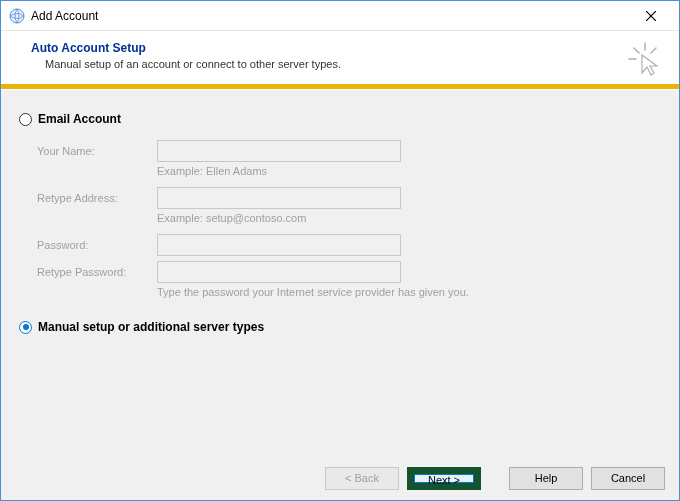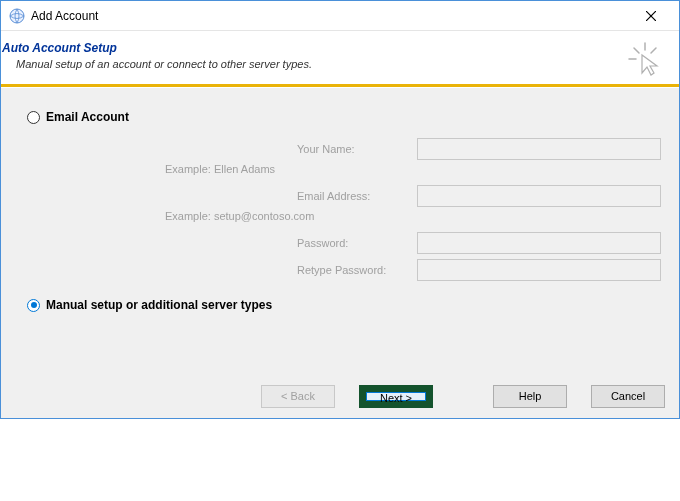--- a/index.html
+++ b/index.html
@@ -10,21 +10,21 @@
     body {
       font-family: "Segoe UI", Tahoma, sans-serif;
       font-size: 12px;
       background: #fff;
       width: 680px;
       height: 501px;
       overflow: hidden;
     }
     .window {
       width: 680px;
-      height: 419px;
+      height: 501px;
       border: 1px solid #4a90d9;
       display: flex;
       flex-direction: column;
       background: #fff;
     }
     .titlebar {
       height: 30px;
       display: flex;
       align-items: center;
       padding: 0 8px;
@@ -45,25 +45,24 @@
     .titlebar-close {
       width: 40px;
       height: 28px;
       display: flex;
       align-items: center;
       justify-content: center;
       cursor: pointer;
       font-size: 14px;
     }
     .header {
-      padding: 10px 18px 14px 1px;
+      padding: 10px 18px 14px 30px;
       position: relative;
       background: #fff;
-      border-bottom: 3px solid #eab308;
-      font-style: italic;
+      border-bottom: 5px solid #eab308;
     }
     .header-title {
       font-weight: bold;
       font-size: 12px;
       color: #003399;
       margin-bottom: 3px;
     }
     .header-sub {
       font-size: 11px;
       color: #333;
@@ -72,21 +71,21 @@
     .header-cursor {
       position: absolute;
       right: 16px;
       top: 10px;
       width: 36px;
       height: 36px;
     }
     .content {
       flex: 1;
       background: #f0f0f0;
-      padding: 22px 18px 10px 26px;
+      padding: 22px 18px 10px 18px;
       border-top: 1px solid #fff;
     }
     .radio-row {
       display: flex;
       align-items: center;
       margin-bottom: 8px;
       cursor: pointer;
     }
     .radio-outer {
       width: 13px;
@@ -117,21 +116,20 @@
     .form-area {
       padding-left: 18px;
       padding-top: 6px;
       padding-bottom: 12px;
     }
     .form-row {
       display: flex;
       align-items: center;
       margin-bottom: 5px;
       min-height: 22px;
-      justify-content: flex-end;
     }
     .form-label {
       width: 120px;
       font-size: 11px;
       color: #a0a0a0;
       flex-shrink: 0;
     }
     .form-input {
       width: 244px;
       height: 22px;
@@ -147,21 +145,21 @@
       margin-bottom: 10px;
       margin-top: -2px;
     }
     .footer {
       height: 44px;
       background: #f0f0f0;
       display: flex;
       align-items: center;
       justify-content: flex-end;
       padding: 0 14px;
-      gap: 24px;
+      gap: 8px;
     }
     .btn {
       min-width: 74px;
       height: 23px;
       border: 1px solid #adadad;
       background: #e1e1e1;
       font-size: 11px;
       color: #000;
       cursor: pointer;
       font-family: inherit;
@@ -228,33 +226,34 @@
     </div>
 
     <div class="form-area">
       <div class="form-row">
         <span class="form-label">Your Name:</span>
         <input class="form-input" type="text" disabled="" value="" style="">
       </div>
       <div class="form-hint">Example: Ellen Adams</div>
 
       <div class="form-row">
-        <span class="form-label">Email Address:</span>
+        <span class="form-label">Retype Address:</span>
         <input class="form-input" type="text" disabled="" value="" style="">
       </div>
       <div class="form-hint">Example: setup@contoso.com</div>
 
       <div class="form-row">
         <span class="form-label">Password:</span>
         <input class="form-input" type="password" disabled="" value="" style="">
       </div>
       <div class="form-row">
         <span class="form-label">Retype Password:</span>
         <input class="form-input" type="password" disabled="" value="" style="">
       </div>
+      <div class="form-hint">Type the password your Internet service provider has given you.</div>
     </div>
 
     <div class="radio-row">
       <span class="radio-outer selected">
         <span class="radio-inner"></span>
       </span>
       <span class="radio-label">Manual setup or additional server types</span>
     </div>
 
   </div>

